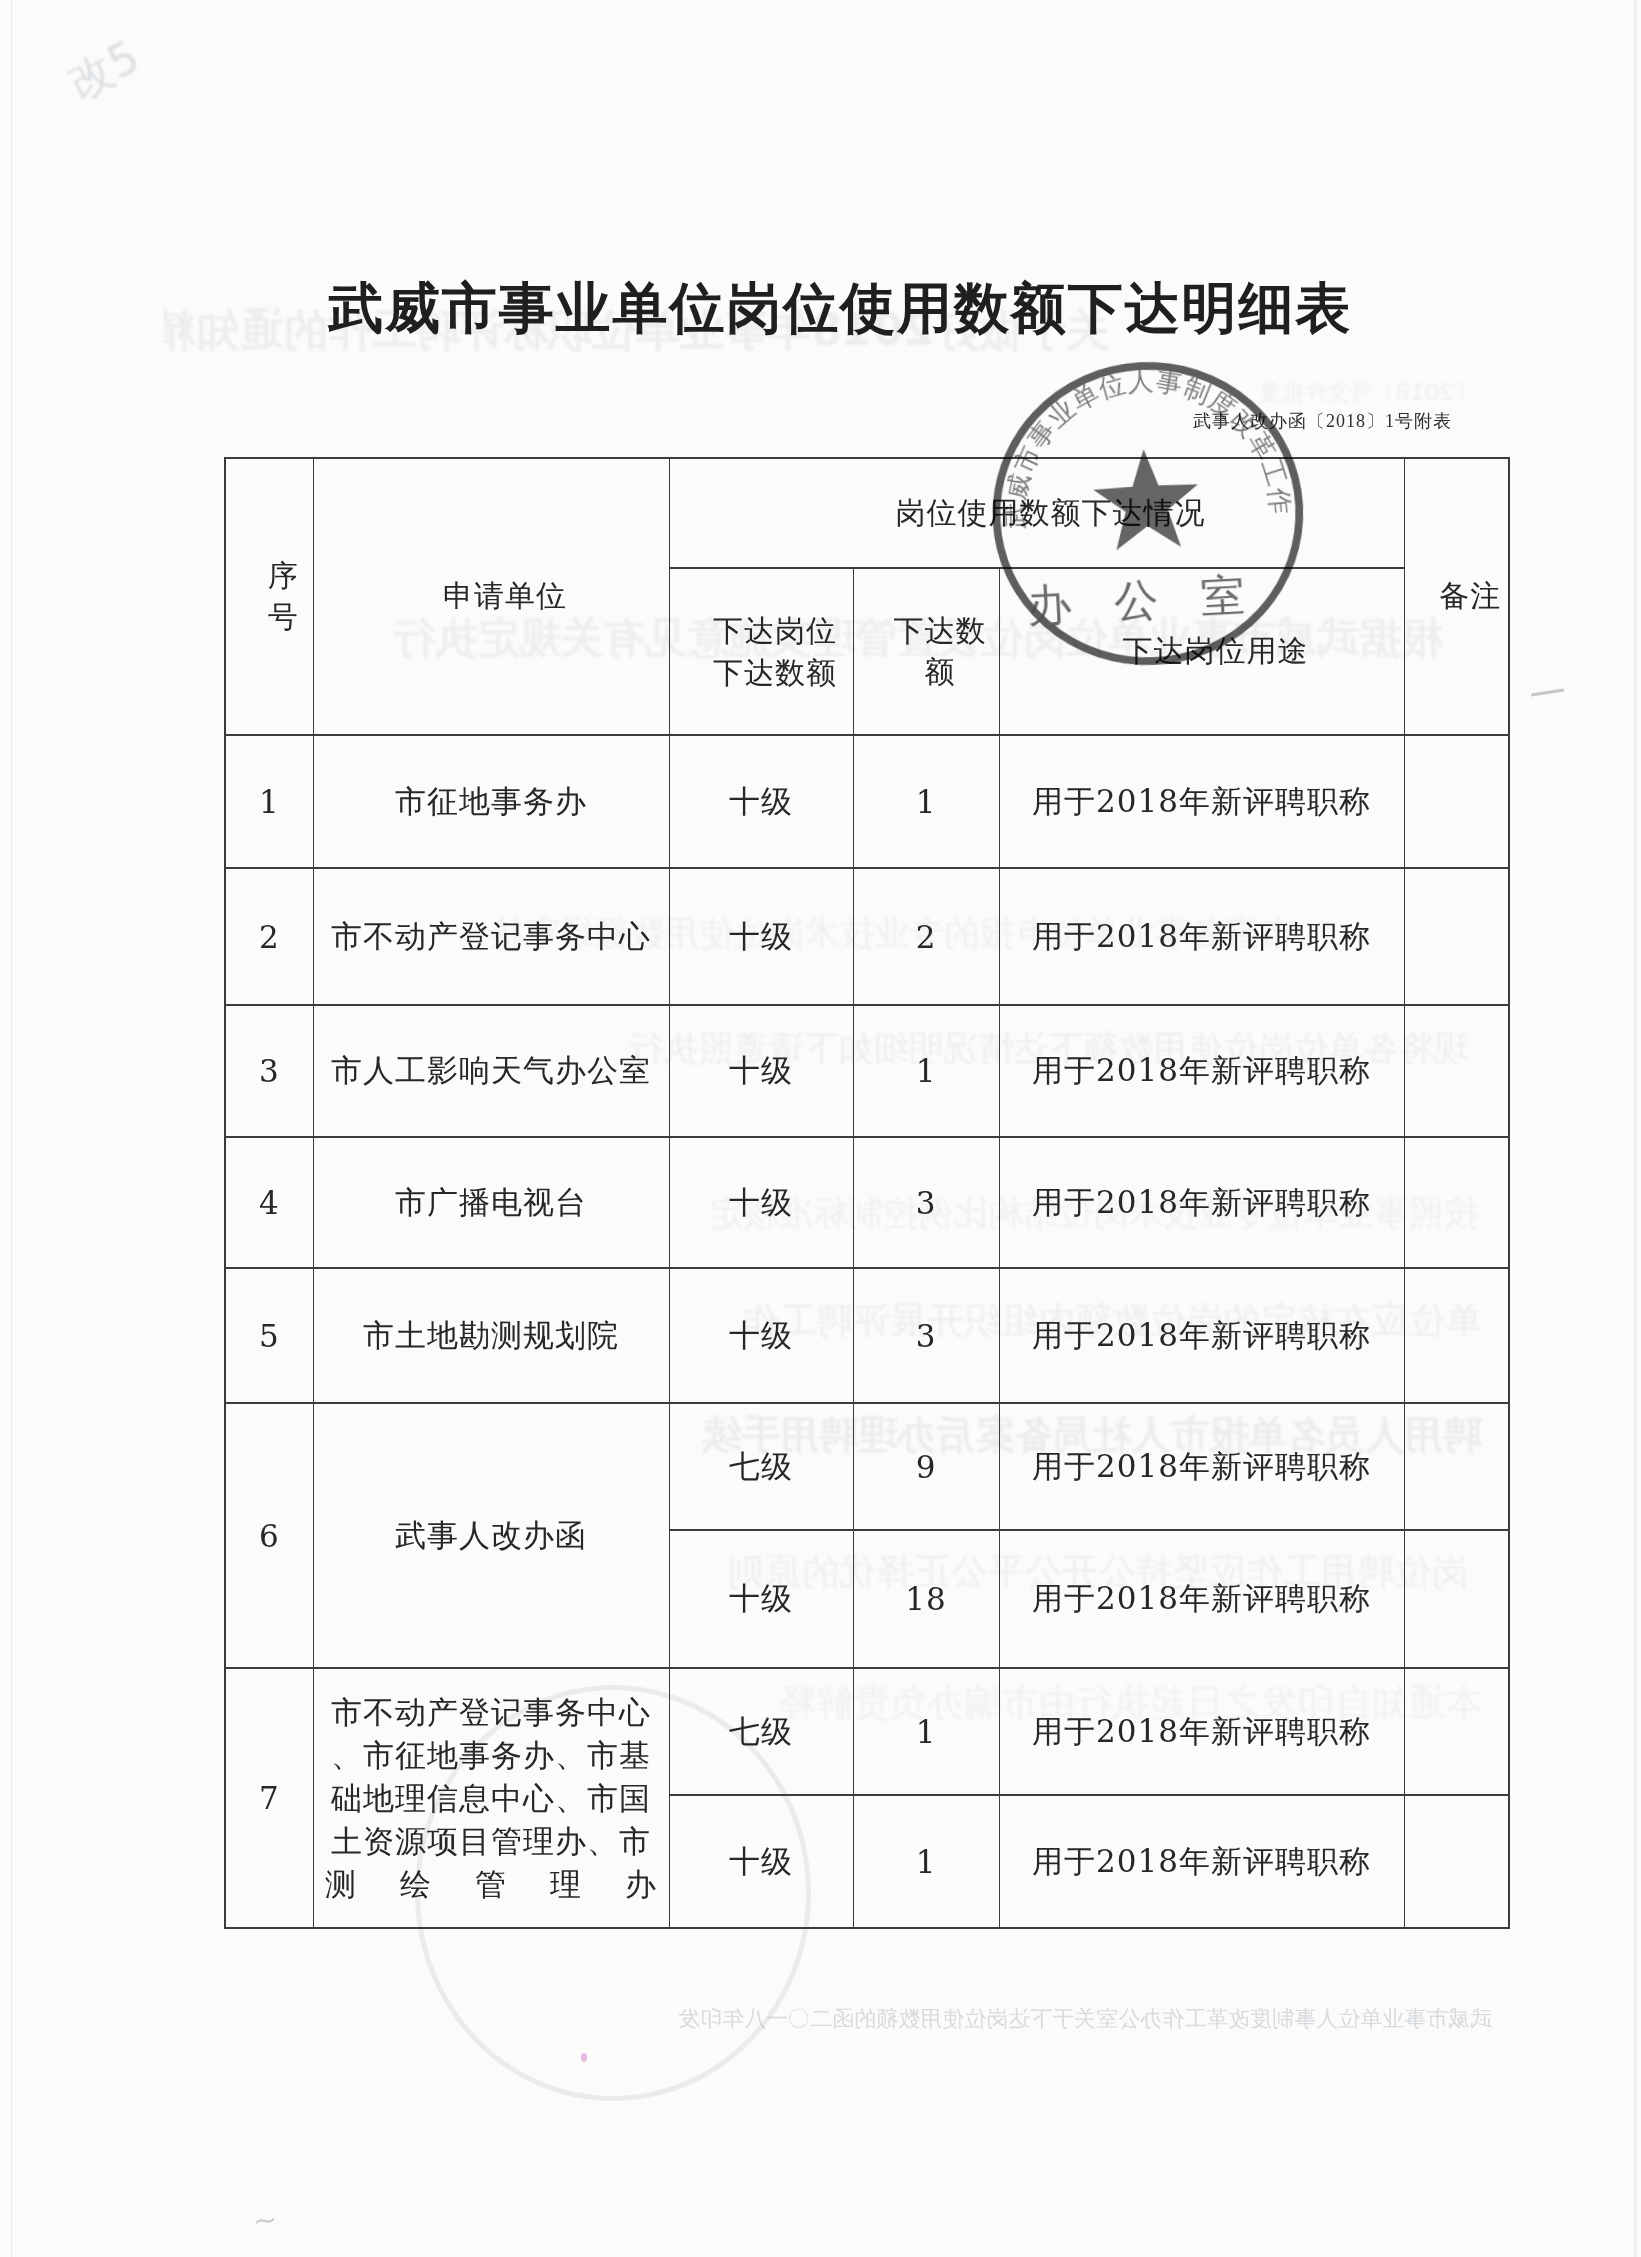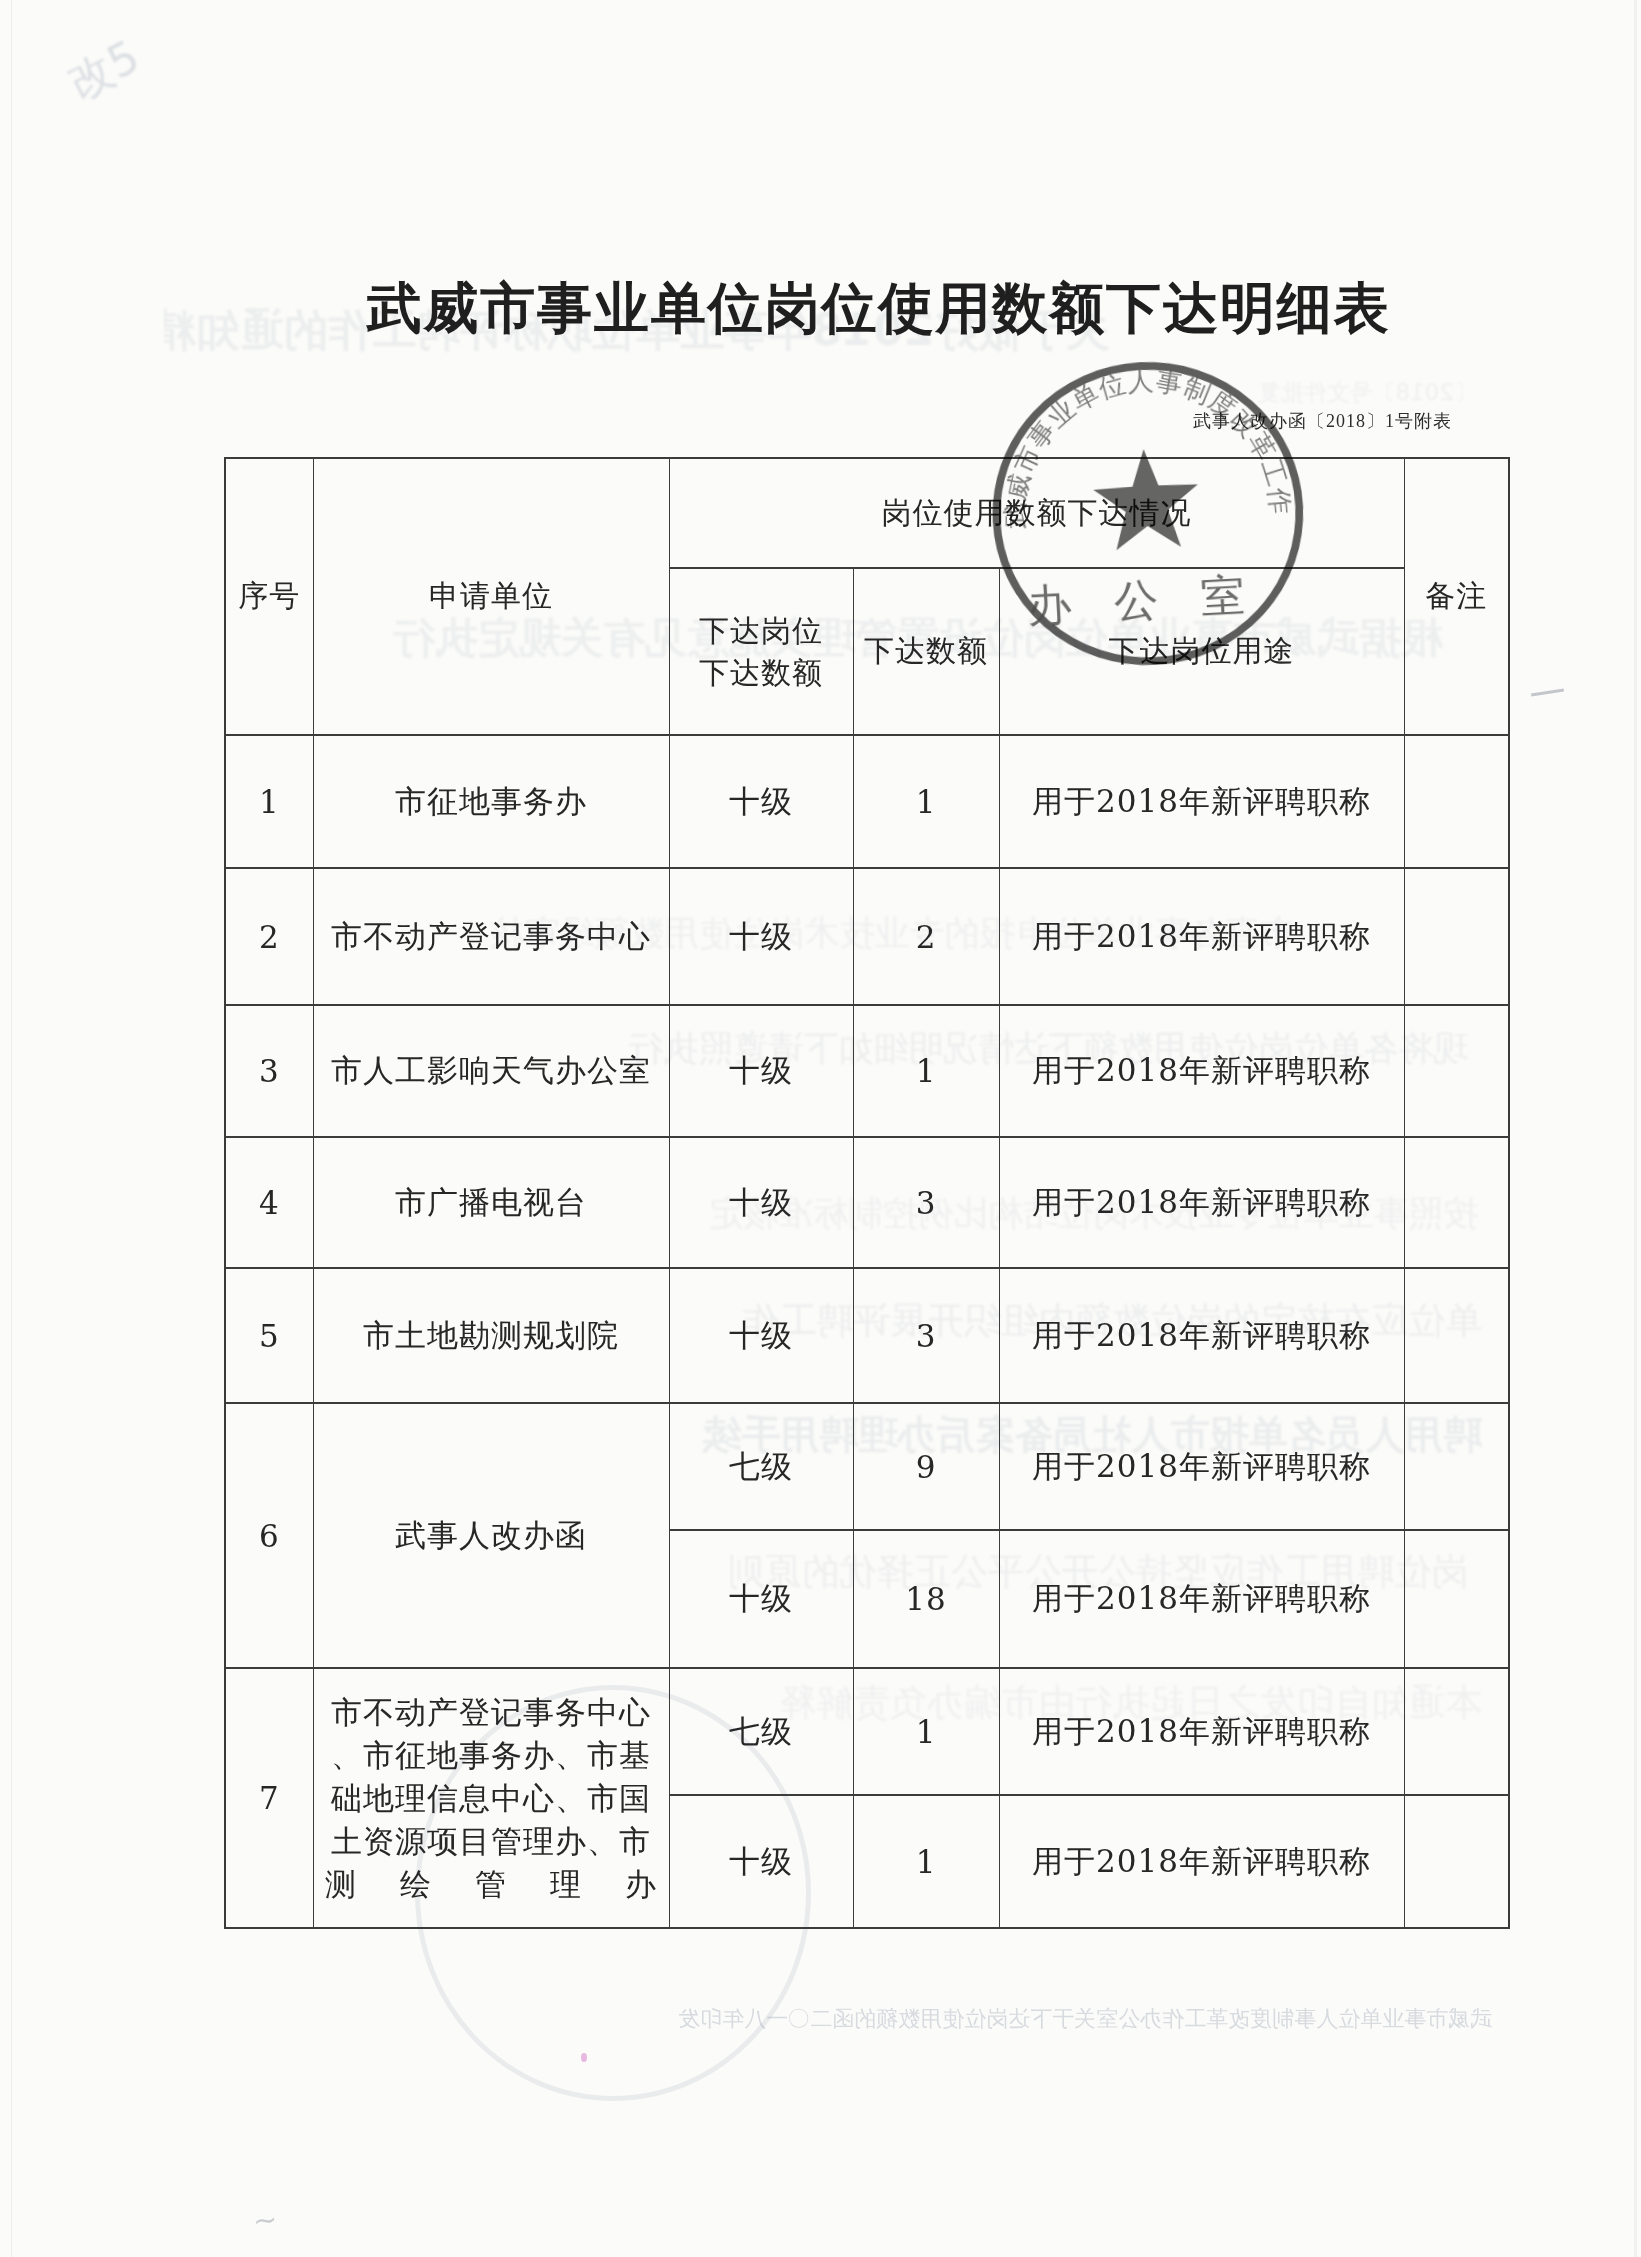--- a/index.html
+++ b/index.html
@@ -7,33 +7,33 @@
   .page{position:relative;width:1641px;height:2257px;background:#fbfbf9;overflow:hidden;
         color:#2b2b2b;}
   .scan-edge-left{position:absolute;left:10.6px;top:0;width:1.9px;height:2257px;
         background:rgba(120,120,128,.10);}
   .scan-edge-right{position:absolute;right:3.9px;top:0;width:2.9px;height:2257px;
         background:rgba(120,120,128,.07);}
 
   
   .title{position:absolute;left:328px;top:272px;width:1101px;margin:0;
         font-family:"DejaVu Sans",sans-serif;font-weight:700;font-size:55px;
-        letter-spacing:1.9px;color:#1f1f1f;white-space:nowrap;text-align:center;}
+        letter-spacing:1.9px;color:#1f1f1f;white-space:nowrap;}
   .docref{position:absolute;top:409px;right:189px;font-family:Liberation Serif, serif;
         font-size:18px;color:#2e2e2e;letter-spacing:1px;white-space:nowrap;}
 
   
   .tablewrap{position:absolute;left:224px;top:457px;width:1284px;}
   table.quota{border-collapse:collapse;table-layout:fixed;width:1284px;
         font-family:"DejaVu Serif",serif;}
   table.quota{border:2.9px solid #3a3a3a;}
   table.quota th,table.quota td{border:solid #3c3c3c;border-width:2.9px 1.9px;
         text-align:center;vertical-align:middle;font-weight:400;
         color:#272727;overflow:hidden;}
-  table.quota th{font-size:30px;letter-spacing:1px;}
+  table.quota th{font-size:30px;letter-spacing:1px;padding-left:29px;}
   table.quota td{font-size:31px;letter-spacing:1px;}
   td.c-serial{font-size:29px;}
   td.c-amount{font-size:29px;}
   td.c-unit{font-size:31px;}
   td.c-purpose{font-size:31px;}
   td.unit-long{text-align:justify;text-align-last:justify;padding:3.9px 11.6px;
         word-break:break-all;line-break:anywhere;line-height:43px;font-size:32px;}
   .th-2line{line-height:42px;}
 
   

